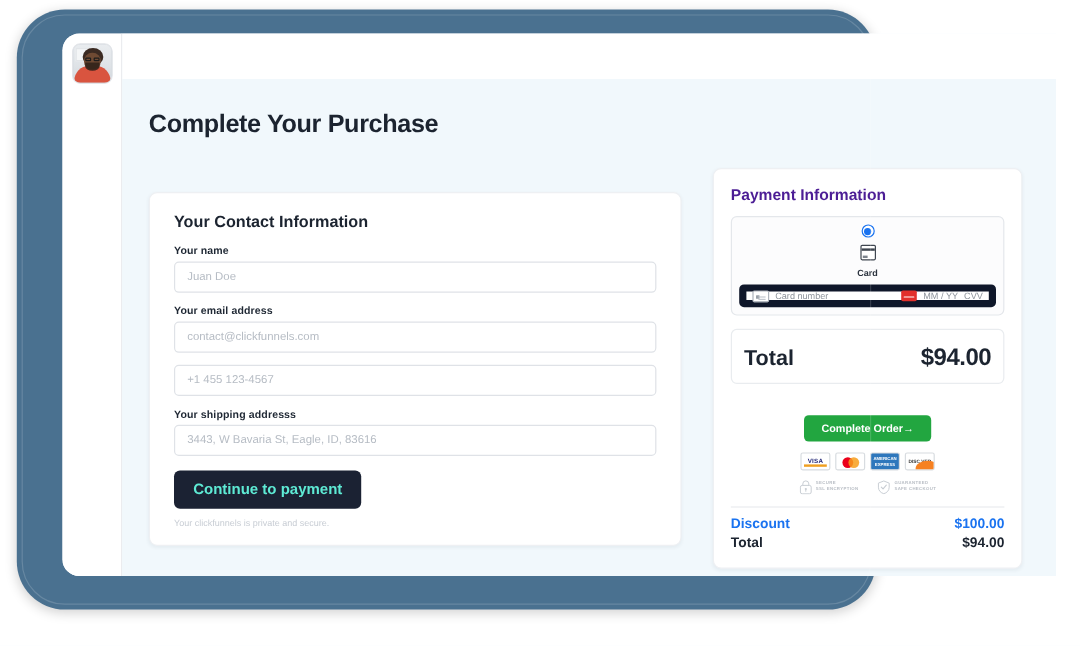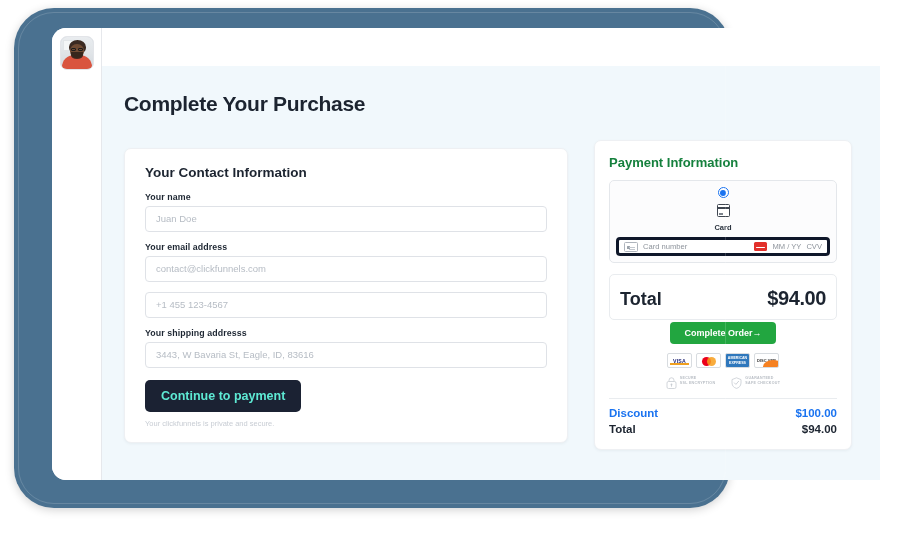--- a/index.html
+++ b/index.html
@@ -149,21 +149,21 @@
     width: 258px;
     background: #ffffff;
     border-radius: 7px;
     border: 1px solid #eef0f3;
     box-shadow: 0 1px 3px rgba(20,35,60,0.05);
     padding: 14px 14px 12px 14px;
   }
   #payment-title {
     font-size: 13px;
     font-weight: bold;
-    color: #15803d;
+    color: #4c1d95;
     margin-bottom: 10px;
   }
   #card-box {
     border: 1px solid #e4e7eb;
     border-radius: 5px;
     overflow: hidden;
     background: #fcfcfd;
   }
   #card-method-row {
     display: flex; align-items: center; gap: 6px;
@@ -187,21 +187,21 @@
   }
   .mini-card-icon::after {
     content:""; position:absolute; left:1.5px; bottom:1.2px; width:4px; height:1.4px; background:#7c838c;
   }
   #card-method-label { font-size: 7.5px; color: #2c343f; font-weight: bold; }
 
   #card-fields-row {
     display: flex; align-items: center;
     margin: 0 6px 6px 6px;
     height: 19px;
-    border: 3px solid #0f172a;
+    border: 6px solid #0f172a;
     border-radius: 4px;
     background: #ffffff;
     padding: 0 5px;
     gap: 5px;
   }
   .cc-glyph {
     width: 14px; height: 10px; border-radius: 1.5px;
     border: 1px solid #aeb4bc; background:#fff;
     position: relative; flex:0 0 14px;
   }
@@ -231,21 +231,21 @@
     border: 1px solid #e9ecef;
     border-radius: 5px;
     padding: 12px 10px 9px 10px;
   }
   #total-row-main {
     display: flex; justify-content: space-between; align-items: baseline;
   }
   #total-label-main { font-size: 18px; font-weight: bold; color: #1c2430; }
   #total-value-main { font-size: 20px; font-weight: bold; color: #1c2430; letter-spacing:-.4px; }
 
-  #complete-order-wrap { text-align: center; margin-top: 2px; }
+  #complete-order-wrap { text-align: center; margin-top: 26px; }
   #complete-order-button {
     display: inline-block;
     background: #22a640;
     color: #ffffff;
     font-size: 9px;
     font-weight: bold;
     border: none;
     border-radius: 4px;
     padding: 6px 14px;
     cursor: pointer;

